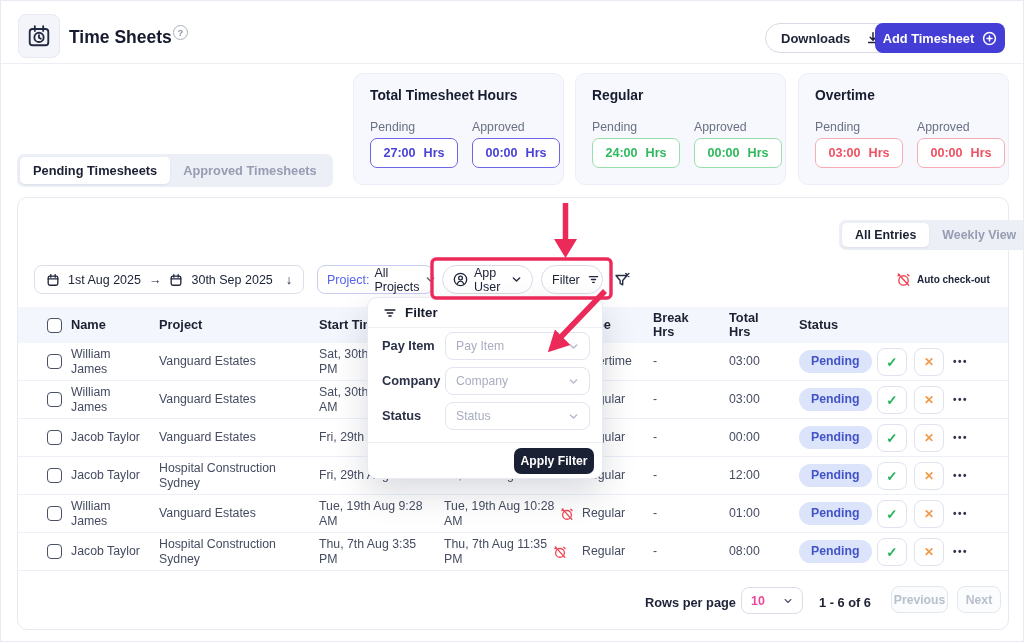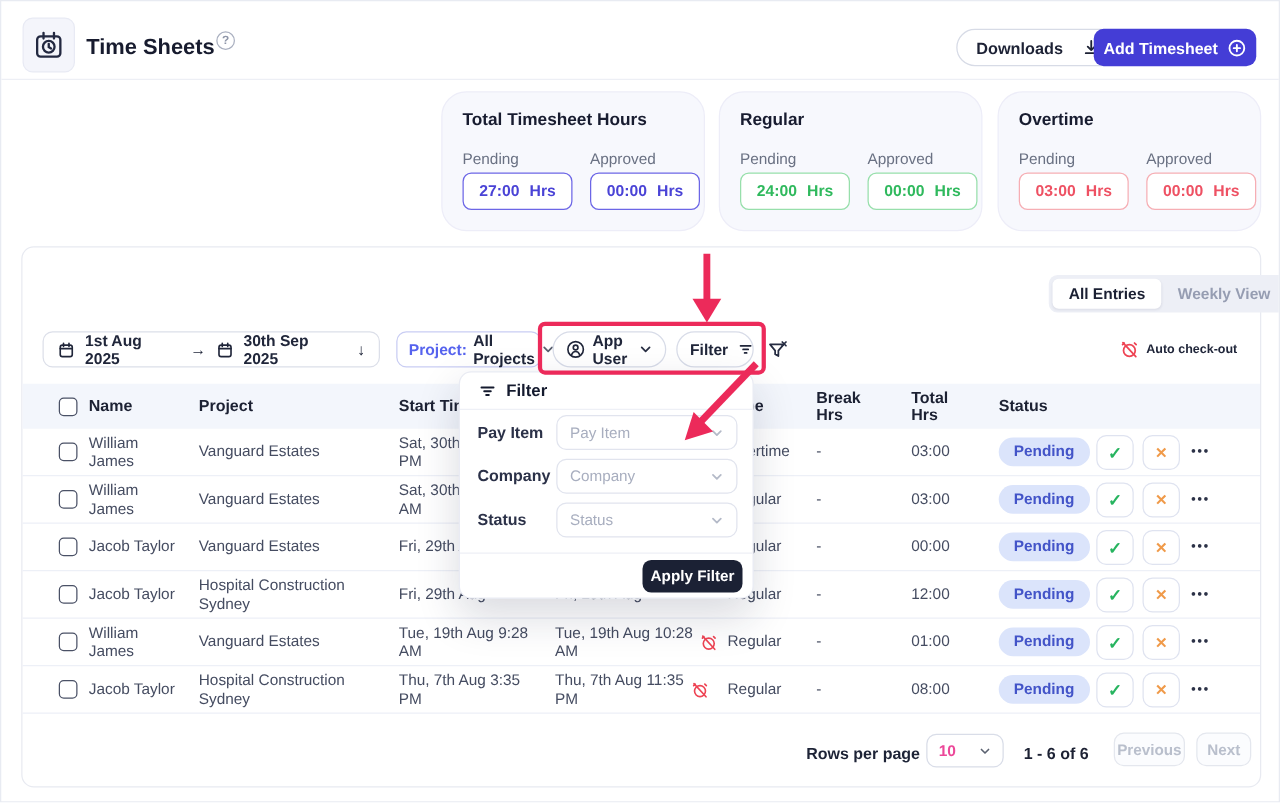--- a/index.html
+++ b/index.html
@@ -9,41 +9,41 @@
 
   
   .logo-box{left:17px;top:13px;width:42px;height:44px;background:#f4f5fb;border:1px solid #e8eaf4;border-radius:8px;display:flex;align-items:center;justify-content:center;}
   .page-title{left:68px;top:26px;font-size:17.5px;font-weight:700;color:#171b2e;}
   .help{left:172px;top:24px;width:15px;height:15px;border:1.2px solid #aab0c0;border-radius:50%;color:#8e95a8;font-size:9.5px;font-weight:700;display:flex;align-items:center;justify-content:center;}
   .btn-downloads{left:764px;top:22px;height:30px;padding:0 15px;border:1px solid #d7dbe6;border-radius:16px;background:#fff;display:flex;align-items:center;gap:16px;font-size:13px;font-weight:700;color:#1d2235;cursor:pointer;}
   .btn-add{left:874px;top:22px;width:130px;height:30px;border:none;border-radius:8px;background:#443dd6;color:#fff;display:flex;align-items:center;justify-content:center;gap:8px;font-size:12.8px;font-weight:700;cursor:pointer;}
   .hdr-line{left:0;top:62px;width:1024px;height:1px;background:#edeff5;}
 
   
-  .card{top:72px;width:211px;height:112px;background:#f7f8fd;border:1px solid #ededf8;border-radius:20px;padding-left:48px;}
+  .card{top:72px;width:211px;height:112px;background:#f7f8fd;border:1px solid #ededf8;border-radius:10px;padding-left:48px;}
   .card-title{position:absolute;left:16px;top:14px;font-size:13.8px;font-weight:700;color:#181c30;}
   .card-lbl{position:absolute;top:46px;font-size:12.3px;color:#6a7183;}
   .vbox{position:absolute;top:64px;width:88px;height:30px;background:#fff;border-radius:7px;display:flex;align-items:center;justify-content:center;gap:8px;font-size:12.6px;font-weight:700;}
   .c-indigo .vbox{border:1.3px solid #6c66e6;color:#4a43d6;}
   .c-green  .vbox{border:1.3px solid #97dfab;color:#2fb95d;}
   .c-red    .vbox{border:1.3px solid #f6aeb4;color:#ee5163;}
 
   
   .pillbar{background:#edeff6;border-radius:7px;padding:3px;display:inline-flex;}
   .seg{height:27px;display:flex;align-items:center;padding:0 13px;font-size:12.8px;font-weight:700;color:#969db2;border-radius:5px;cursor:pointer;white-space:nowrap;}
   .seg.active{background:#fff;color:#1b2033;box-shadow:0 1px 2px rgba(25,30,60,.08);}
   .tabs{left:16px;top:153px;}
   .toggle{left:838px;top:219px;}
   .toggle .seg{height:24px;font-size:12.4px;}
 
   
   .panel{left:16px;top:196px;width:992px;height:433px;background:#fff;border:1px solid #e8eaf1;border-radius:10px;}
 
   
-  .ctrl{height:29px;background:#fff;display:flex;align-items:center;font-size:12.5px;font-weight:700;color:#20263a;}
+  .ctrl{height:29px;background:#fff;display:flex;align-items:center;font-size:12.5px;font-weight:400;color:#20263a;}
   .date-range{left:33px;top:264px;width:270px;border:1px solid #dcdfe9;border-radius:8px;padding:0 11px;gap:8px;cursor:pointer;}
   .project-pill{left:316px;top:264px;width:116px;border:1px solid #c9cdf3;border-radius:8px;padding:0 9px;gap:5px;cursor:pointer;}
   .project-lbl{color:#5663ee;}
   .appuser-pill{left:441px;top:264px;width:91px;border:1px solid #d8dce8;border-radius:15px;padding:0 10px;gap:6px;cursor:pointer;}
   .filter-pill{left:540px;top:264px;width:62px;border:1px solid #d8dce8;border-radius:15px;padding:0 10px;gap:7px;cursor:pointer;}
   .funnel-btn{left:611px;top:269px;width:20px;height:20px;cursor:pointer;display:flex;align-items:center;justify-content:center;}
   .autocheck{left:895px;top:271px;display:flex;align-items:center;gap:6px;font-size:10px;font-weight:700;color:#20263a;}
 
   
   .thead{left:17px;top:306px;width:990px;height:36px;background:#f3f6fc;}
@@ -150,20 +150,24 @@
     <div class="vbox" style="left:16px;">
         <span>03:00</span>
         <span>Hrs</span>
       </div>
     <div class="vbox" style="left:118px;">
         <span>00:00</span>
         <span>Hrs</span>
       </div>
   </div>
 
+  <div class="abs tabs pillbar">
+    <div class="seg active">Pending Timesheets</div>
+    <div class="seg">Approved Timesheets</div>
+  </div>
 
   <div class="abs panel"></div>
 
   <div class="abs toggle pillbar">
     <div class="seg active">All Entries</div>
     <div class="seg">Weekly View</div>
   </div>
 
   <div class="abs ctrl date-range">
     <span>

